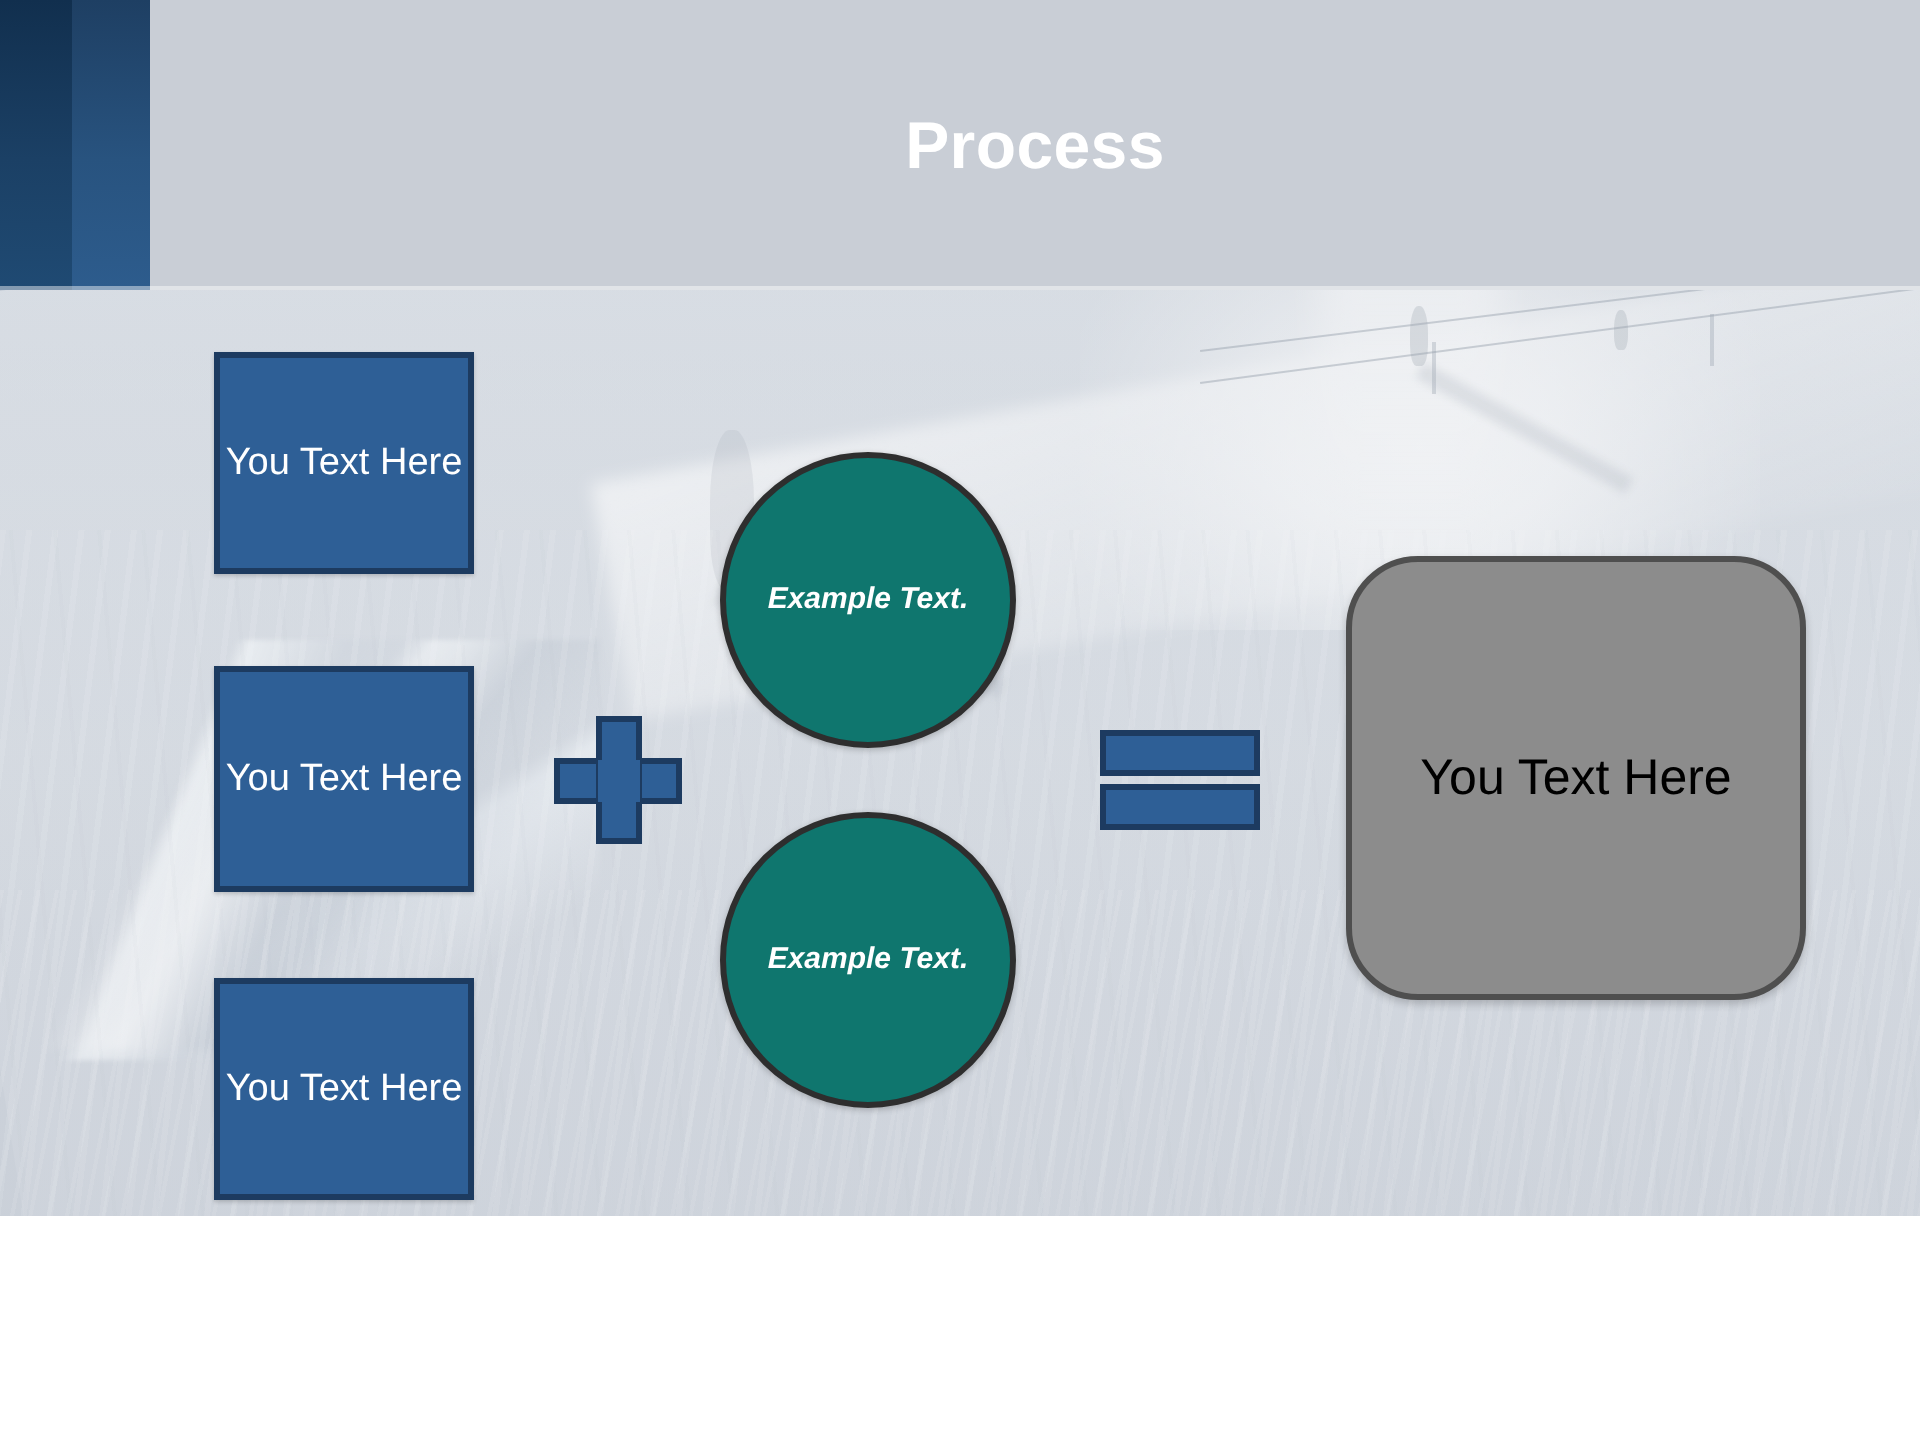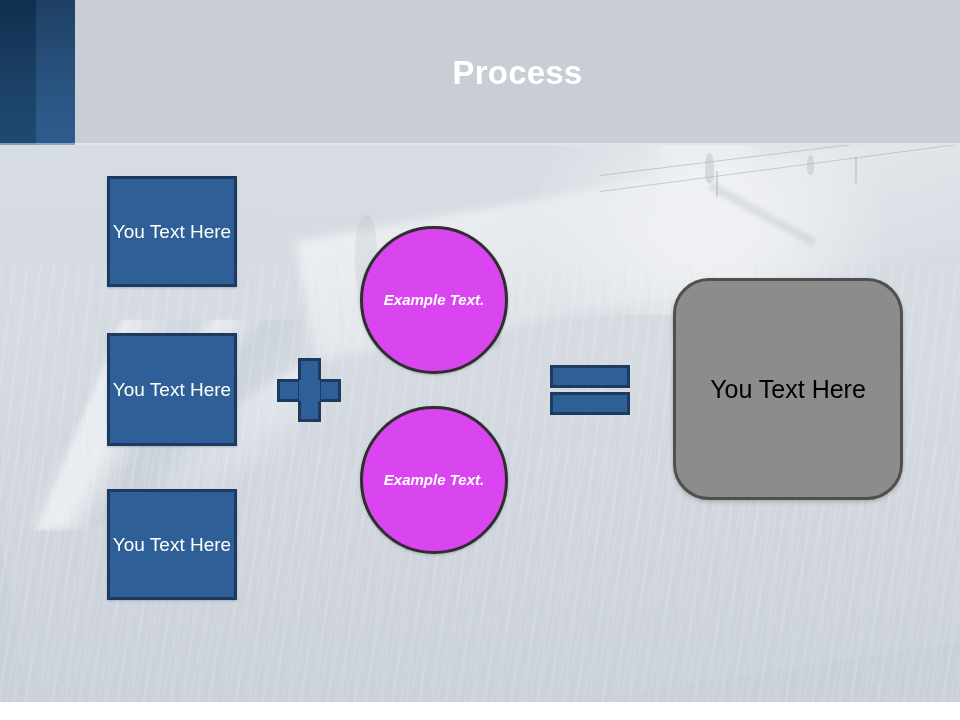--- a/index.html
+++ b/index.html
@@ -3,21 +3,21 @@
 <meta charset="utf-8">
 <style>
   html, body {
     margin: 0;
     padding: 0;
     background: #ffffff;
   }
   #slide {
     position: relative;
     width: 960px;
-    height: 702px;
+    height: 608px;
     overflow: hidden;
     font-family: "Liberation Sans", sans-serif;
     background: #c9ced6;
   }
 
   
   .photo {
     position: absolute;
     left: 0; top: 145px;
     width: 960px; height: 575px;
@@ -214,21 +214,21 @@
     box-sizing: border-box;
   }
   .equals .e1 { top: 0px; }
   .equals .e2 { top: 27px; }
 
   
   .circle {
     position: absolute;
     width: 148px; height: 148px;
     border-radius: 50%;
-    background: #d946ef;
+    background: #0f766e;
     border: 3px solid #2e2e2e;
     box-sizing: border-box;
     display: flex;
     flex-direction: column;
     align-items: center;
     justify-content: center;
     color: #ffffff;
     font-size: 15px;
     font-weight: bold;
     font-style: italic;

